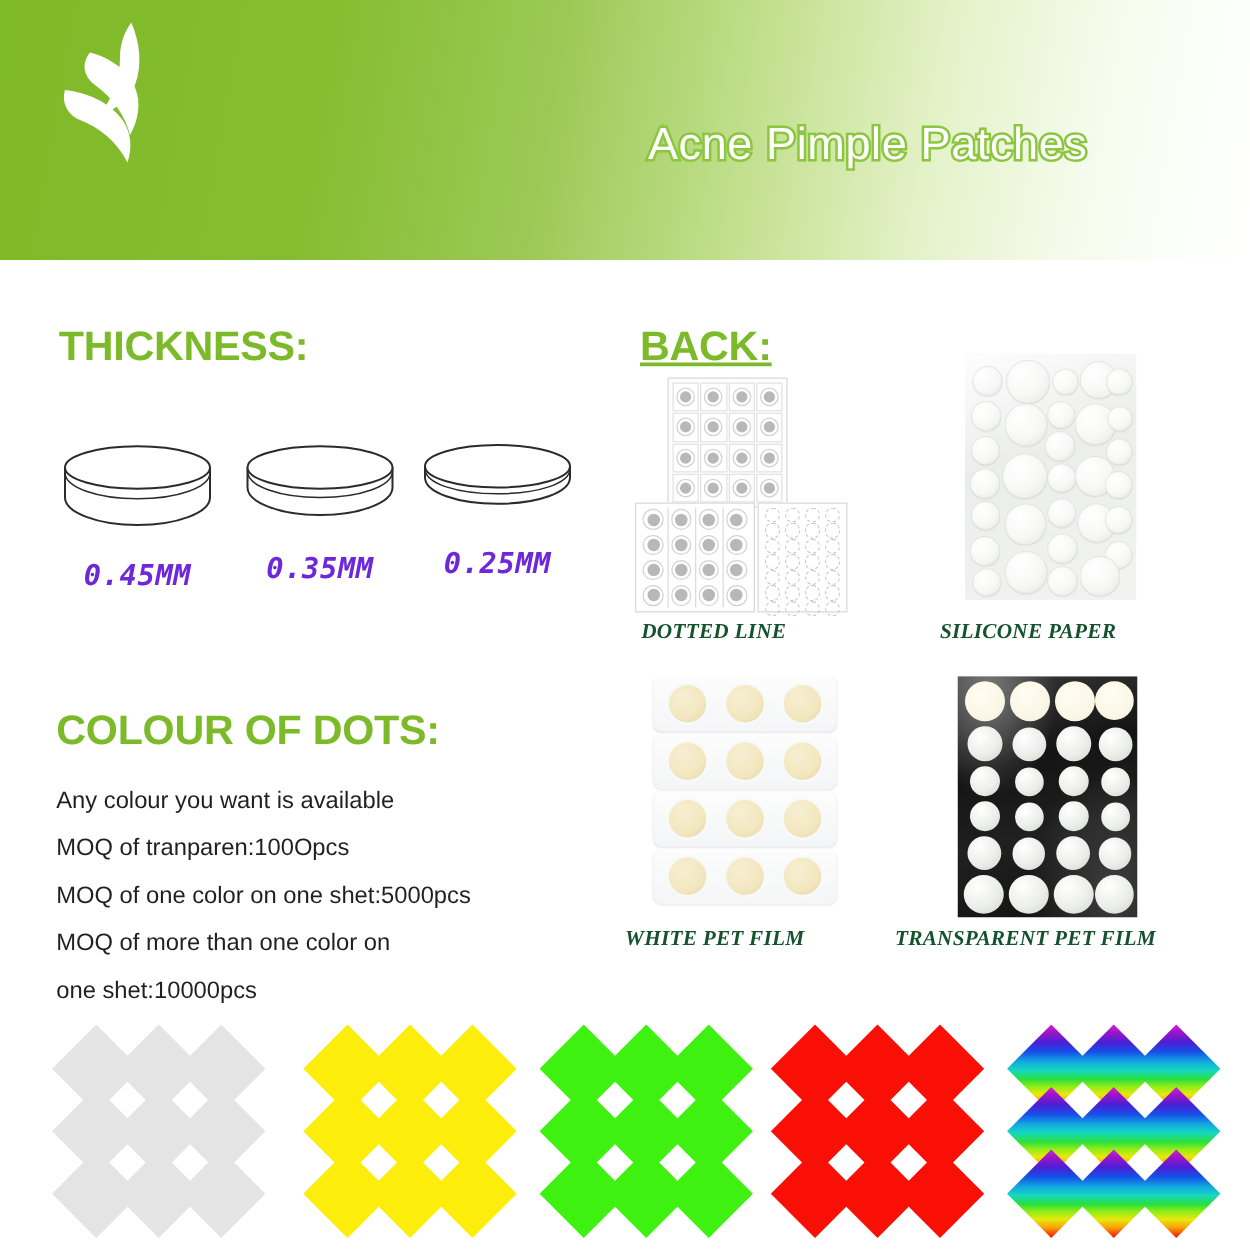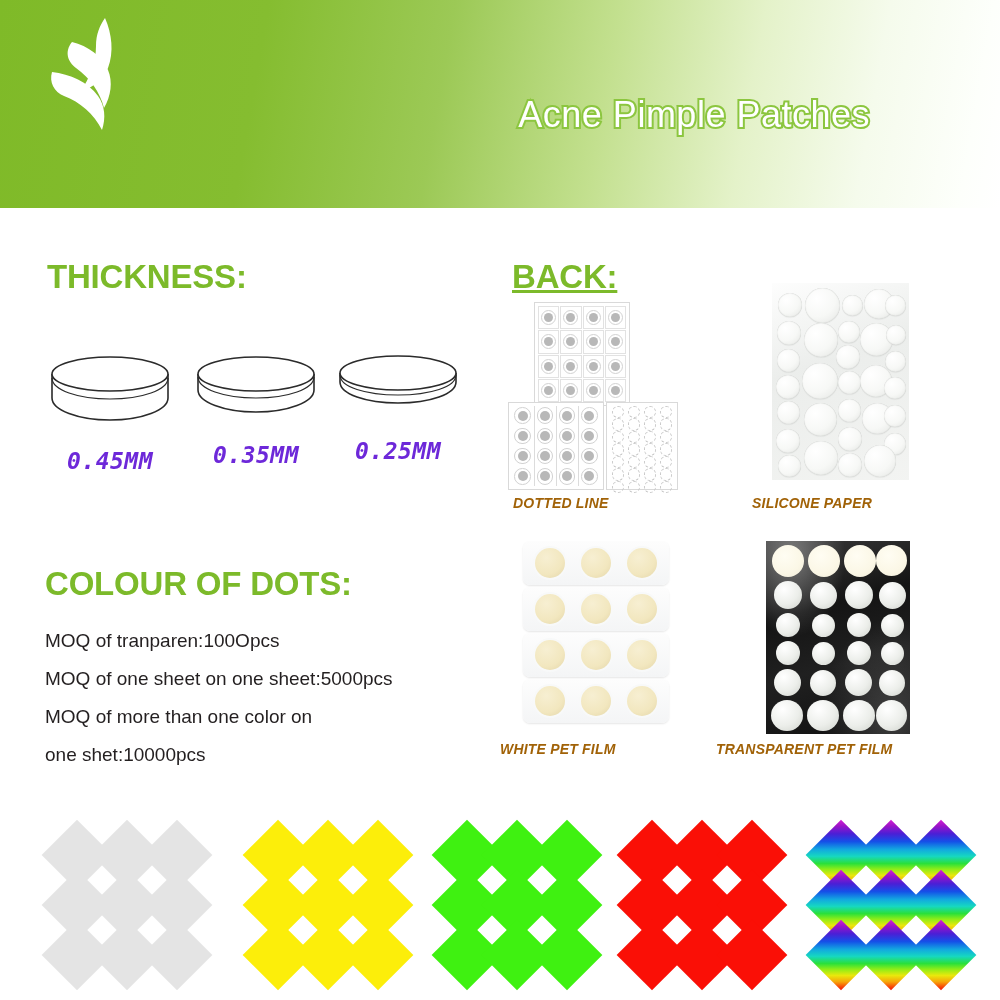--- a/index.html
+++ b/index.html
@@ -137,26 +137,27 @@
     line-height: 38px;
     white-space: nowrap;
   }
 
   
   .fig {
     position: absolute;
   }
   .fig-caption {
     position: absolute;
-    font-size: 14px;
+    font-size: 17px;
     font-weight: bold;
     font-style: italic;
-    color: #a16207;
+    color: #14532d;
     letter-spacing: 0.2px;
     white-space: nowrap;
+    font-family: Liberation Serif, serif;
   }
 
   
   #fig-dotted { left: 508px; top: 302px; width: 190px; height: 188px; }
   .dl-sheet {
     position: absolute;
     background: #ffffff;
     border: 1px solid #d9d9d9;
   }
   #dl-top    { left: 26px;  top: 0px;   width: 96px;  height: 104px; }
@@ -755,22 +756,23 @@
     <div class="tp-dot" style="left:41px; top:159px; width:32px; height:31px;"></div>
     <div class="tp-dot" style="left:77px; top:159px; width:32px; height:31px;"></div>
     <div class="tp-dot" style="left:110px;top:159px; width:31px; height:31px;"></div>
   </div>
 </div>
 <div class="fig-caption" style="left:716px; top:741px;">TRANSPARENT PET FILM</div>
 
 <div class="sec-heading" id="heading-colour">COLOUR OF DOTS:</div>
 
 <div class="colour-lines">
+  <div>Any colour you want is available</div>
   <div>MOQ of tranparen:100Opcs</div>
-  <div>MOQ of one sheet on one sheet:5000pcs</div>
+  <div>MOQ of one color on one shet:5000pcs</div>
   <div>MOQ of more than one color on</div>
   <div>one shet:10000pcs</div>
 </div>
 
 <div class="swatch-row">
 
   <div class="swatch sw-grey" style="left:42px;">
     <div class="sw-grid">
       <div class="dia" style="left:10px;  top:10px;"></div>
       <div class="dia" style="left:60px;  top:10px;"></div>

